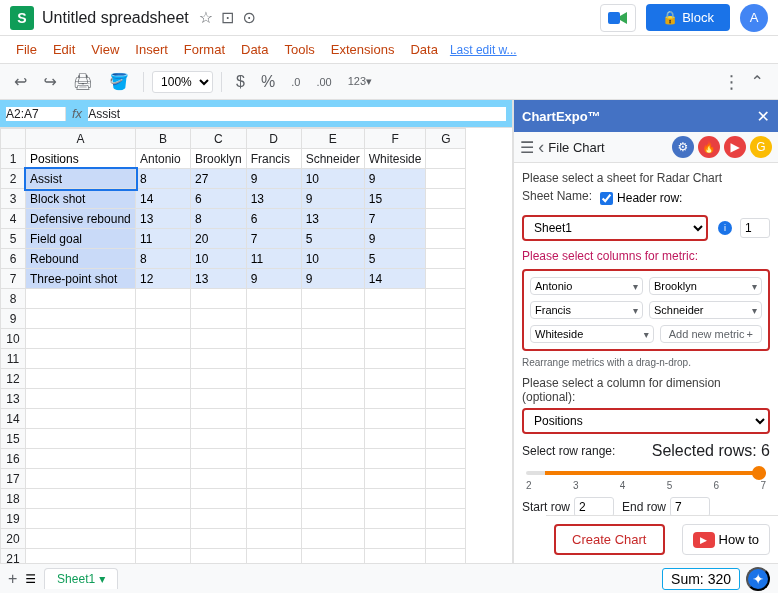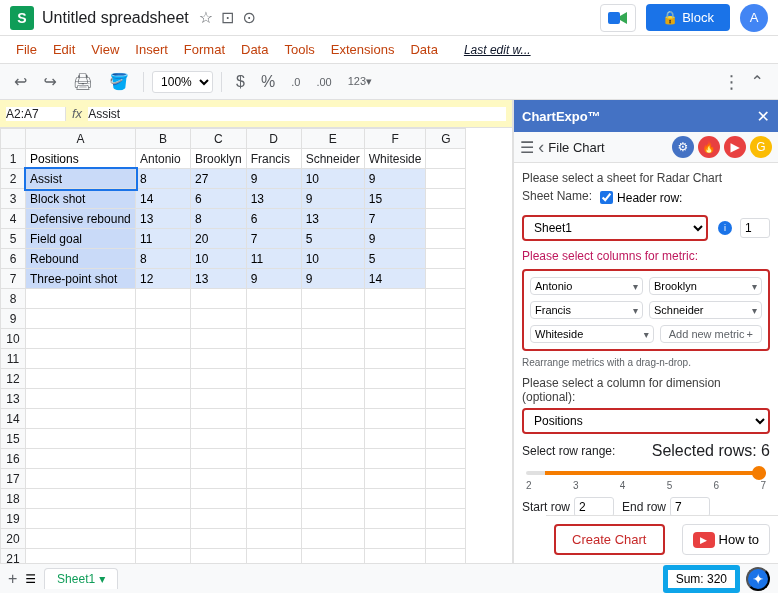--- a/index.html
+++ b/index.html
@@ -12,74 +12,74 @@
     #title-bar .title { font-size: 16px; color: #202124; margin-right: 10px; }
     #title-bar .title-icons { display: flex; gap: 8px; color: #5f6368; font-size: 16px; }
     #title-bar .spacer { flex: 1; }
     #title-bar .header-right { display: flex; align-items: center; gap: 10px; }
     #title-bar .meet-btn { width: 36px; height: 28px; border-radius: 4px; border: 1px solid #dadce0; background: white; display: flex; align-items: center; justify-content: center; cursor: pointer; }
     #title-bar .share-btn { background: #1a73e8; color: white; border: none; border-radius: 4px; padding: 6px 16px; font-size: 13px; cursor: pointer; display: flex; align-items: center; gap: 4px; }
 
     
     #menu-bar { display: flex; align-items: center; height: 28px; padding: 0 8px; background: #fff; border-bottom: 1px solid #e0e0e0; }
     #menu-bar .menu-item { padding: 2px 8px; cursor: pointer; border-radius: 3px; font-size: 13px; color: #c2410c; }
-    #menu-bar .last-edit { color: #0f172a; font-size: 12px; margin-left: 18px; text-decoration: underline; cursor: pointer; font-style: italic; }
+    #menu-bar .last-edit { color: #3b82f6; font-size: 12px; margin-left: 4px; text-decoration: underline; cursor: pointer; }
 
     
     #toolbar { display: flex; align-items: center; height: 36px; padding: 0 8px; background: #f8f9fa; border-bottom: 1px solid #e0e0e0; gap: 4px; }
     #toolbar .toolbar-btn { border: none; background: none; cursor: pointer; padding: 4px 6px; border-radius: 3px; font-size: 16px; color: #5f6368; }
     #toolbar .separator { width: 1px; height: 20px; background: #dadce0; margin: 0 4px; }
     #toolbar .zoom-select { border: 1px solid #dadce0; border-radius: 3px; padding: 2px 4px; font-size: 12px; background: white; cursor: pointer; }
     #toolbar .more-btn { margin-left: auto; border: none; background: none; cursor: pointer; color: #5f6368; font-size: 18px; }
 
     
     #main { display: flex; height: calc(593px - 36px - 28px - 36px - 30px); }
 
     
     #spreadsheet { flex: 1; overflow: hidden; border-right: 1px solid #e0e0e0; }
-    #formula-bar { display: flex; align-items: center; height: 28px; border-bottom: 1px solid #e0e0e0; padding: 0 6px; gap: 6px; background: #fef9c3; }
+    #formula-bar { display: flex; align-items: center; height: 28px; border-bottom: 1px solid #e0e0e0; padding: 0 6px; gap: 6px; background: #7dd3fc; }
     #formula-bar .cell-ref { width: 60px; border: none; font-size: 12px; color: #202124; border-right: 1px solid #e0e0e0; padding-right: 6px; }
     #formula-bar .fx { color: #5f6368; font-size: 13px; font-style: italic; }
     #formula-bar .formula-input { flex: 1; border: none; font-size: 12px; color: #202124; outline: none; }
 
     
     #grid-container { overflow: hidden; background: white; }
     table.grid { border-collapse: collapse; font-size: 12px; }
     table.grid th, table.grid td { border: 1px solid #e0e0e0; min-width: 40px; height: 20px; padding: 1px 4px; text-align: left; white-space: nowrap; }
     table.grid th { background: #f8f9fa; color: #202124; text-align: center; font-weight: normal; min-width: 25px; }
     table.grid .row-header { background: #f8f9fa; text-align: center; color: #202124; min-width: 25px; width: 25px; }
 
     
     #bottom-bar { height: 30px; display: flex; align-items: center; background: #f8f9fa; border-top: 1px solid #e0e0e0; padding: 0 8px; gap: 8px; font-size: 12px; }
     #bottom-bar .add-sheet { cursor: pointer; font-size: 16px; color: #5f6368; }
     #bottom-bar .sheet-tab { background: white; border: 1px solid #dadce0; border-bottom: none; padding: 3px 12px; border-radius: 4px 4px 0 0; cursor: pointer; display: flex; align-items: center; gap: 4px; color: #0f9d58; font-weight: 500; }
     #bottom-bar .spacer { flex: 1; }
     #bottom-bar .sum-area { display: flex; align-items: center; gap: 6px; }
-    #bottom-bar .sum-btn { border: 5px solid #0ea5e9; border-radius: 3px; padding: 2px 8px; background: white; cursor: pointer; font-size: 12px; }
+    #bottom-bar .sum-btn { border: 1px solid #0ea5e9; border-radius: 3px; padding: 2px 8px; background: white; cursor: pointer; font-size: 14px; }
 
     
     #chart-panel { width: 265px; background: white; border-left: 1px solid #e0e0e0; display: flex; flex-direction: column; font-size: 12px; overflow: hidden; }
     #panel-header { display: flex; align-items: center; justify-content: space-between; background: #4472c4; color: white; padding: 4px 8px; height: 32px; }
     #panel-header .brand { font-weight: bold; font-size: 13px; }
     #panel-header .close-btn { cursor: pointer; font-size: 16px; background: none; border: none; color: white; }
     #panel-nav { display: flex; align-items: center; background: #f8f9fa; border-bottom: 1px solid #e0e0e0; padding: 4px 6px; gap: 4px; }
     #panel-nav .nav-icon { font-size: 16px; color: #5f6368; cursor: pointer; }
     #panel-nav .chart-type { font-size: 13px; color: #202124; font-weight: 500; flex: 1; }
     #panel-nav .action-icons { display: flex; gap: 4px; }
     #panel-nav .action-icon { width: 22px; height: 22px; border-radius: 50%; display: flex; align-items: center; justify-content: center; font-size: 12px; cursor: pointer; }
     .icon-wrench { background: #4472c4; color: white; }
     .icon-fire { background: #e84040; color: white; }
     .icon-yt { background: #e84040; color: white; }
 
     #panel-body { flex: 1; overflow-y: auto; padding: 8px; }
     .panel-label { font-size: 12px; color: #404040; margin-bottom: 4px; }
     .panel-row { display: flex; align-items: center; gap: 8px; margin-bottom: 8px; }
     .panel-select { border: 2px solid #c62828; border-radius: 4px; padding: 3px 6px; font-size: 12px; background: white; cursor: pointer; flex: 1; }
     .panel-select-plain { border: 1px solid #dadce0; border-radius: 4px; padding: 3px 6px; font-size: 12px; background: white; cursor: pointer; flex: 1; }
-    .header-check { display: flex; align-items: flex-start; gap: 4px; font-size: 12px; }
+    .header-check { display: flex; align-items: flex-end; gap: 4px; font-size: 12px; }
     .header-check input { accent-color: #1a73e8; }
     .section-title { font-size: 12px; color: #be185d; margin-bottom: 6px; }
 
     
     .metric-grid { border: 2px solid #c62828; border-radius: 4px; padding: 6px; margin-bottom: 6px; }
     .metric-row { display: flex; gap: 6px; margin-bottom: 6px; }
     .metric-row:last-child { margin-bottom: 0; }
     .metric-select { flex: 1; border: 1px solid #dadce0; border-radius: 4px; padding: 2px 4px; font-size: 11px; background: white; cursor: pointer; display: flex; align-items: center; justify-content: space-between; }
     .metric-select .chevron { font-size: 10px; color: #5f6368; }
     .add-metric { border: 1px solid #dadce0; border-radius: 4px; padding: 2px 8px; font-size: 11px; color: #5f6368; background: white; cursor: pointer; display: flex; align-items: center; gap: 2px; }

